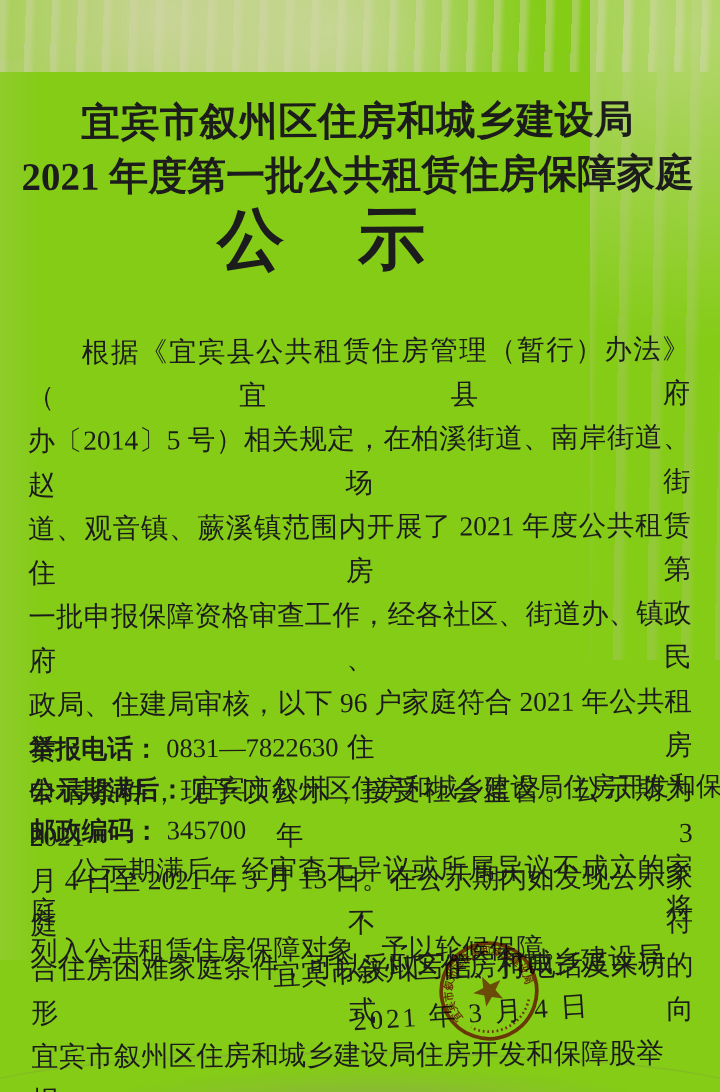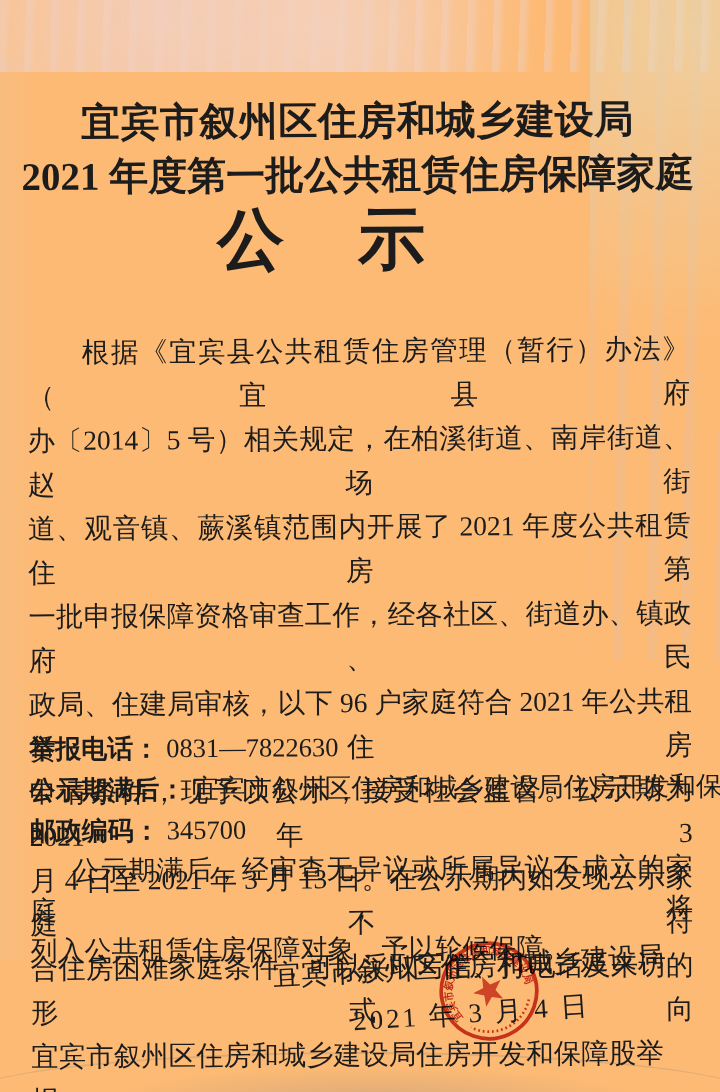--- a/index.html
+++ b/index.html
@@ -1,18 +1,18 @@
 <!DOCTYPE html>
 <html><head>
 <meta charset="utf-8">
 <style>
   html,body { margin:0; padding:0; background:#e9e6e2; }
   .page {
     position:relative; width:720px; height:1092px; margin:0 auto;
-    background:#fdba74; overflow:hidden;
+    background:#84cc16; overflow:hidden;
     font-family:"Liberation Serif", serif; color:#1c1c1c;
   }
   
   .tex { position:absolute; pointer-events:none; }
   .tex-top {
     top:0; left:0; right:0; height:72px; opacity:.75;
     background:
       radial-gradient(circle at 160px 18px, rgba(238,216,221,.85), rgba(238,216,221,0) 62%),
       radial-gradient(circle at 330px 30px, rgba(240,224,228,.7), rgba(240,224,228,0) 55%),
       repeating-linear-gradient(92deg, rgba(233,214,218,.45) 0 5px, rgba(255,255,255,0) 11px 26px);

